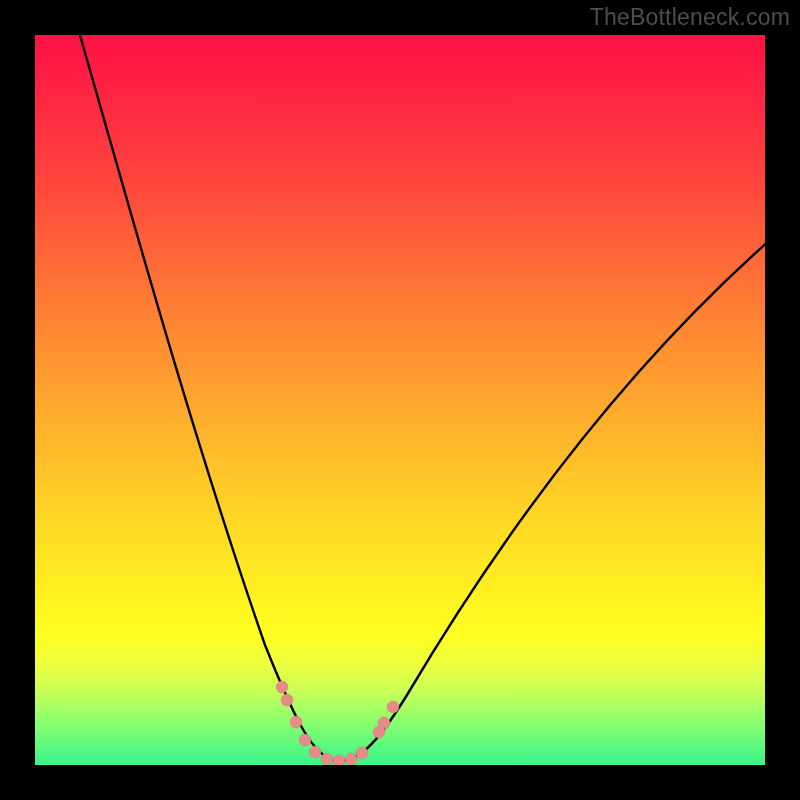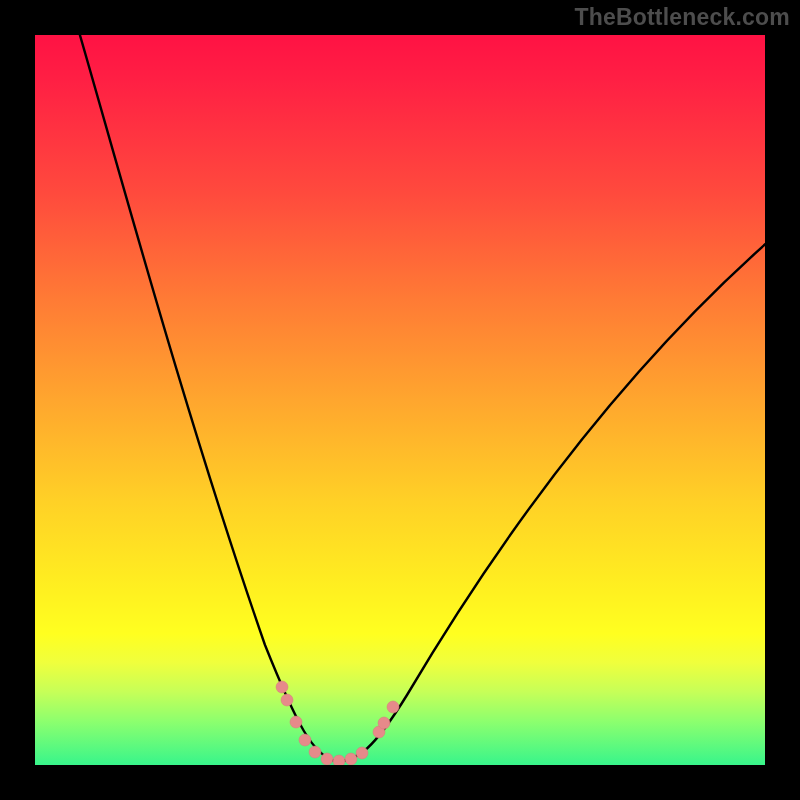--- a/index.html
+++ b/index.html
@@ -16,21 +16,21 @@
     width: 800px;
     height: 800px;
     background: #000;
   }
   .watermark {
     position: absolute;
     top: 4px;
     right: 10px;
     color: #4d4d4d;
     font-size: 23px;
-    font-weight: 700;
+    font-weight: 400;
     letter-spacing: 0.2px;
   }
   .plot-area {
     position: absolute;
     left: 35px;
     top: 35px;
     width: 730px;
     height: 730px;
     
     background: linear-gradient(

